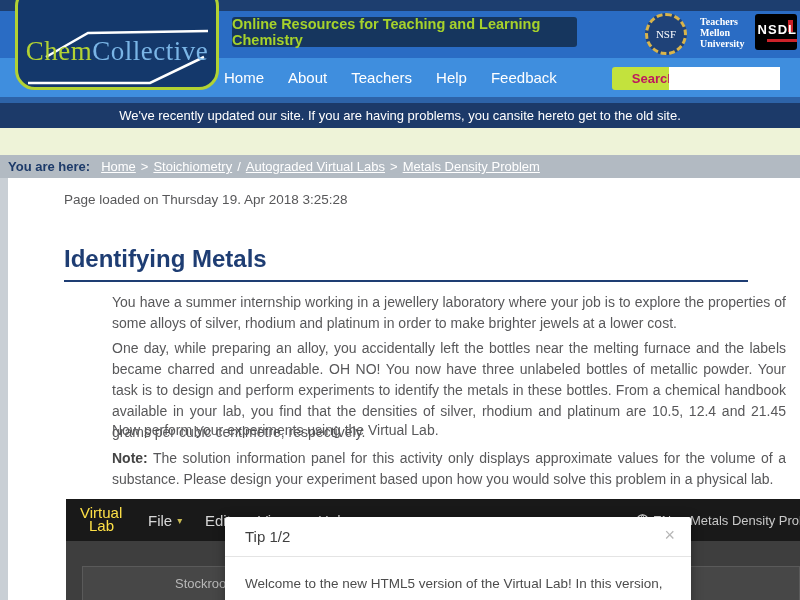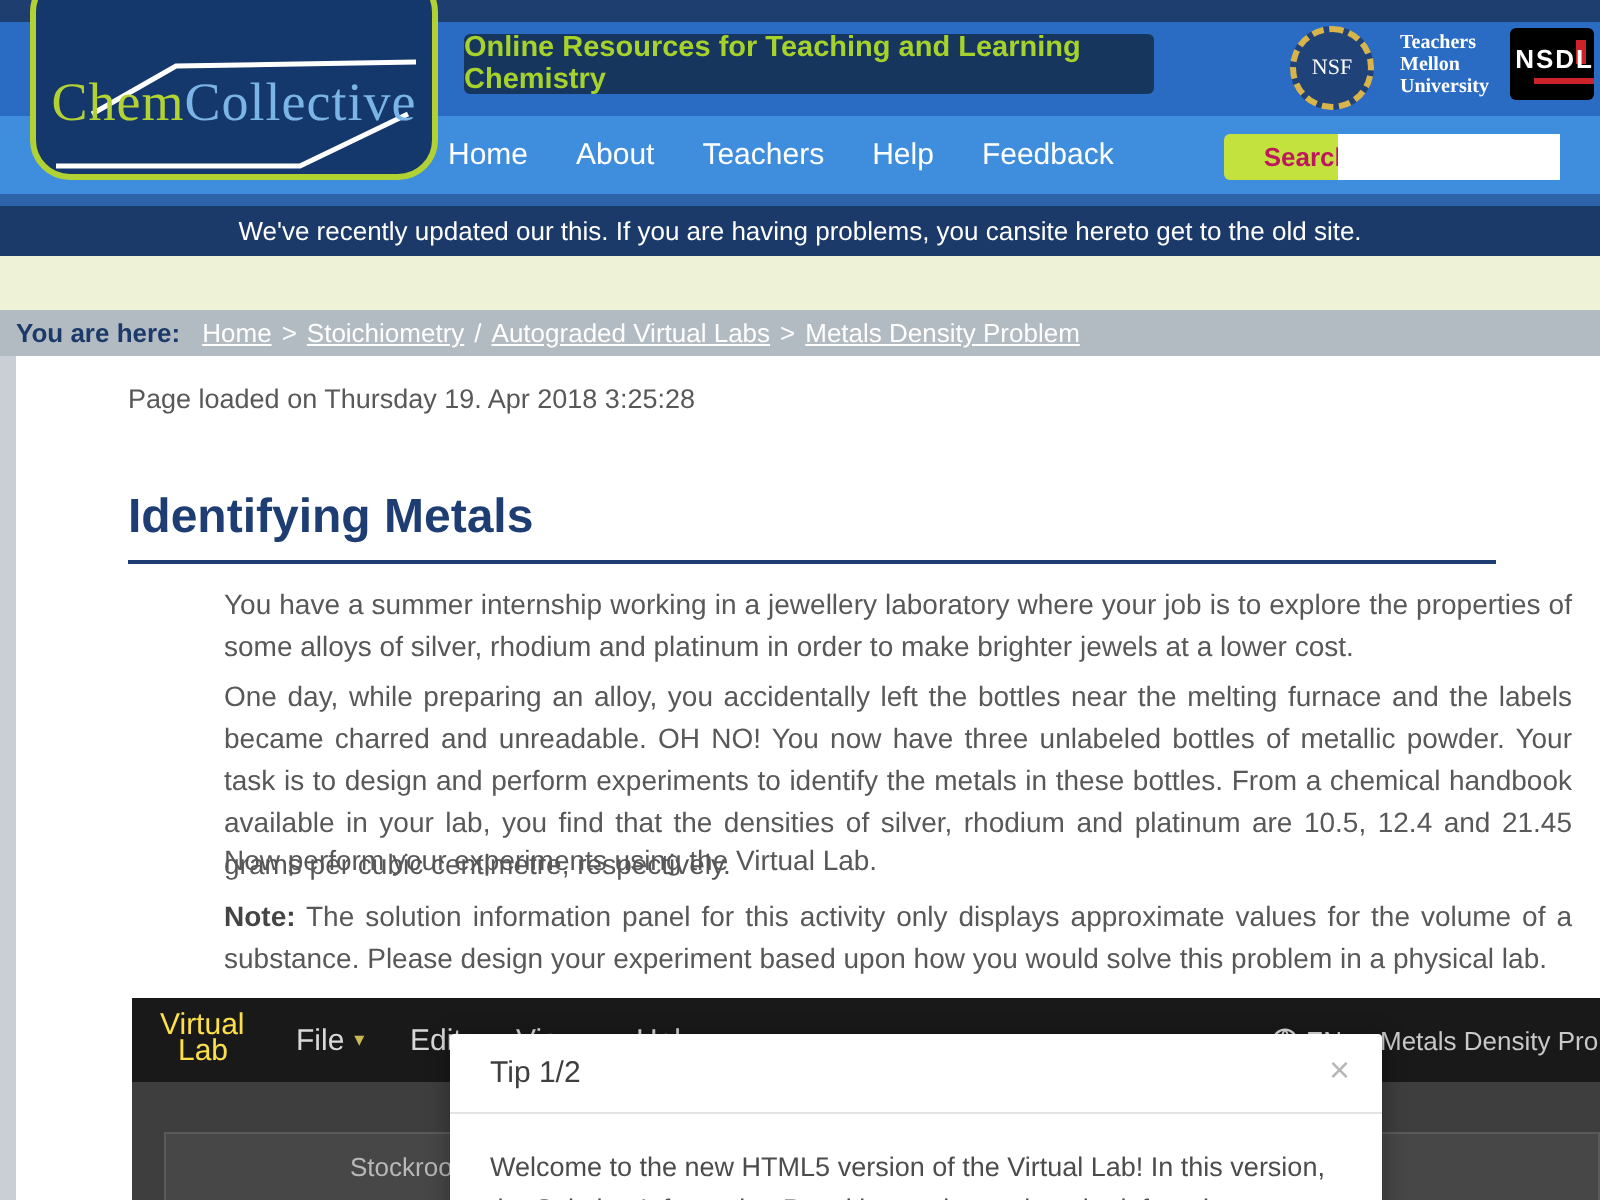--- a/index.html
+++ b/index.html
@@ -127,21 +127,21 @@
       <a>Help</a>
       <a>Feedback</a>
     </div>
   </div>
   <button class="search-btn">Search</button>
   <input class="search-input" type="text" value="" style="">
 
   <div class="nav-strip"></div>
 
   <div class="notice-band">
-    <span>We've recently updated our this. If you are having problems, you can </span>
+    <span>We've recently updated our site. If you are having problems, you can </span>
       <a>site here</a>
       <span> to get to the old site.</span>
   </div>
 
   <div class="pale-band"></div>
 
   <div class="crumb-band">
     <span class="prefix">You are here:</span>
     <a>Home</a>
     <span class="sep">&gt;</span>

